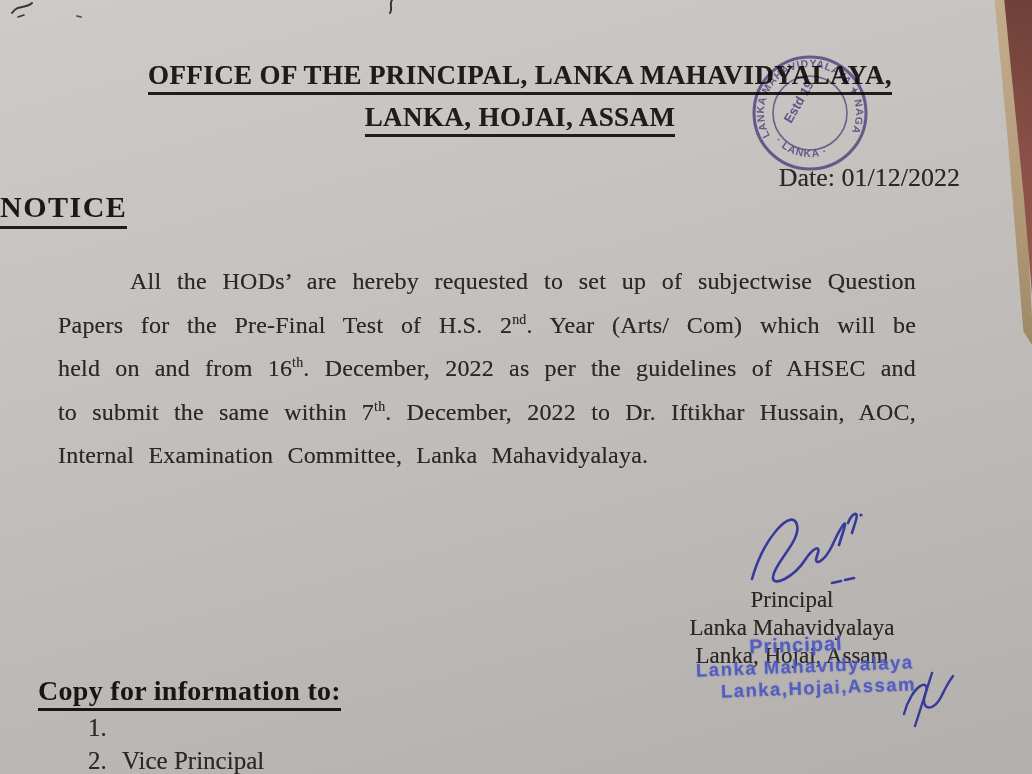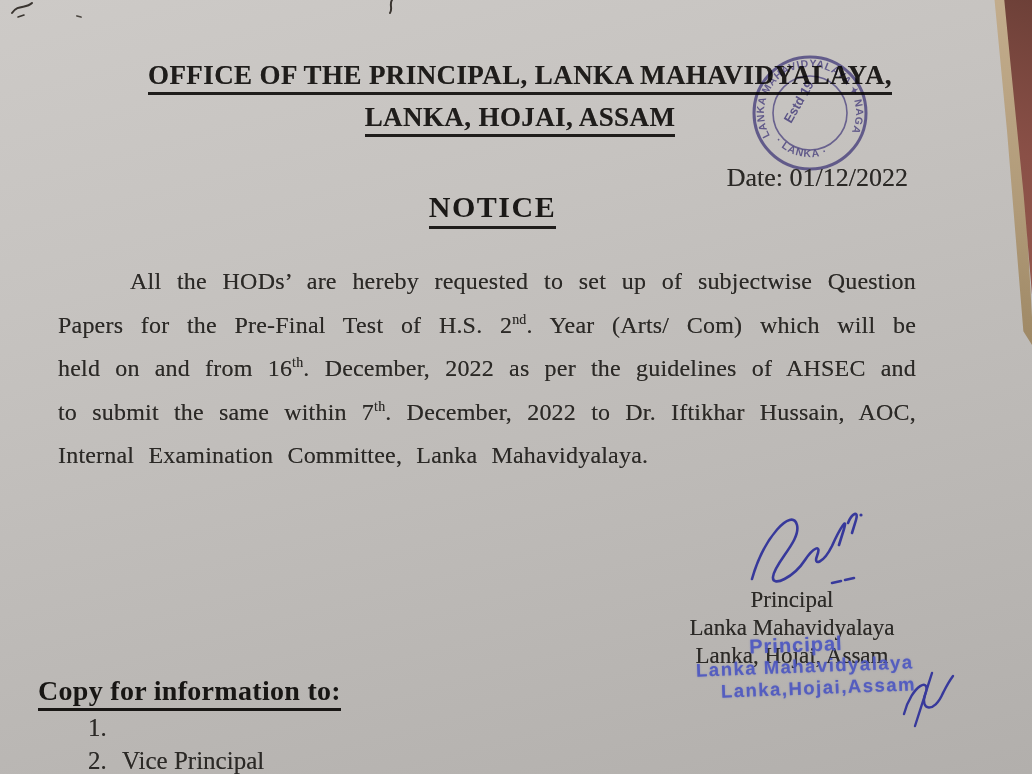--- a/index.html
+++ b/index.html
@@ -6,22 +6,22 @@
   .page{
     position:relative;width:1032px;height:774px;overflow:hidden;
     background:linear-gradient(165deg,#cdcac7 0%,#c6c3c0 30%,#bdbab7 62%,#b2afac 100%);
     font-family:"Liberation Serif",serif;color:#2b2926;
   }
   .soft{text-shadow:0 0 0.6px rgba(45,42,38,0.55);}
   
   .hdr{position:absolute;left:0;top:60px;width:1040px;text-align:center;font-weight:bold;color:#1f1d1b;}
   .hdr .l1,.hdr .l2{display:inline-block;font-size:27px;letter-spacing:0.4px;border-bottom:3px solid #1f1d1b;padding-bottom:1px;}
   .hdr .l2{margin-top:7px;}
-  .dateline{position:absolute;left:668px;top:163px;width:240px;font-size:26px;text-align:right;}
-  .notice-title{position:absolute;left:0;top:190px;width:985px;text-align:center;}
+  .dateline{position:absolute;left:720px;top:163px;width:240px;font-size:26px;text-align:right;}
+  .notice-title{position:absolute;left:0;top:190px;width:985px;text-align:left;}
   .notice-title span{display:inline-block;font-size:30px;font-weight:bold;letter-spacing:1.5px;border-bottom:3.5px solid #1f1d1b;padding-bottom:2px;color:#1b1917;}
   
   .bodytext{
     position:absolute;left:58px;top:236px;width:858px;
     font-size:24px;line-height:43.5px;text-align:justify;
     text-indent:72px;word-spacing:8px;letter-spacing:0.2px;
   }
   .bodytext sup{font-size:0.58em;vertical-align:super;line-height:0;}
   
   .signblock{position:absolute;left:672px;top:586px;width:240px;text-align:center;font-size:23px;line-height:28px;}

